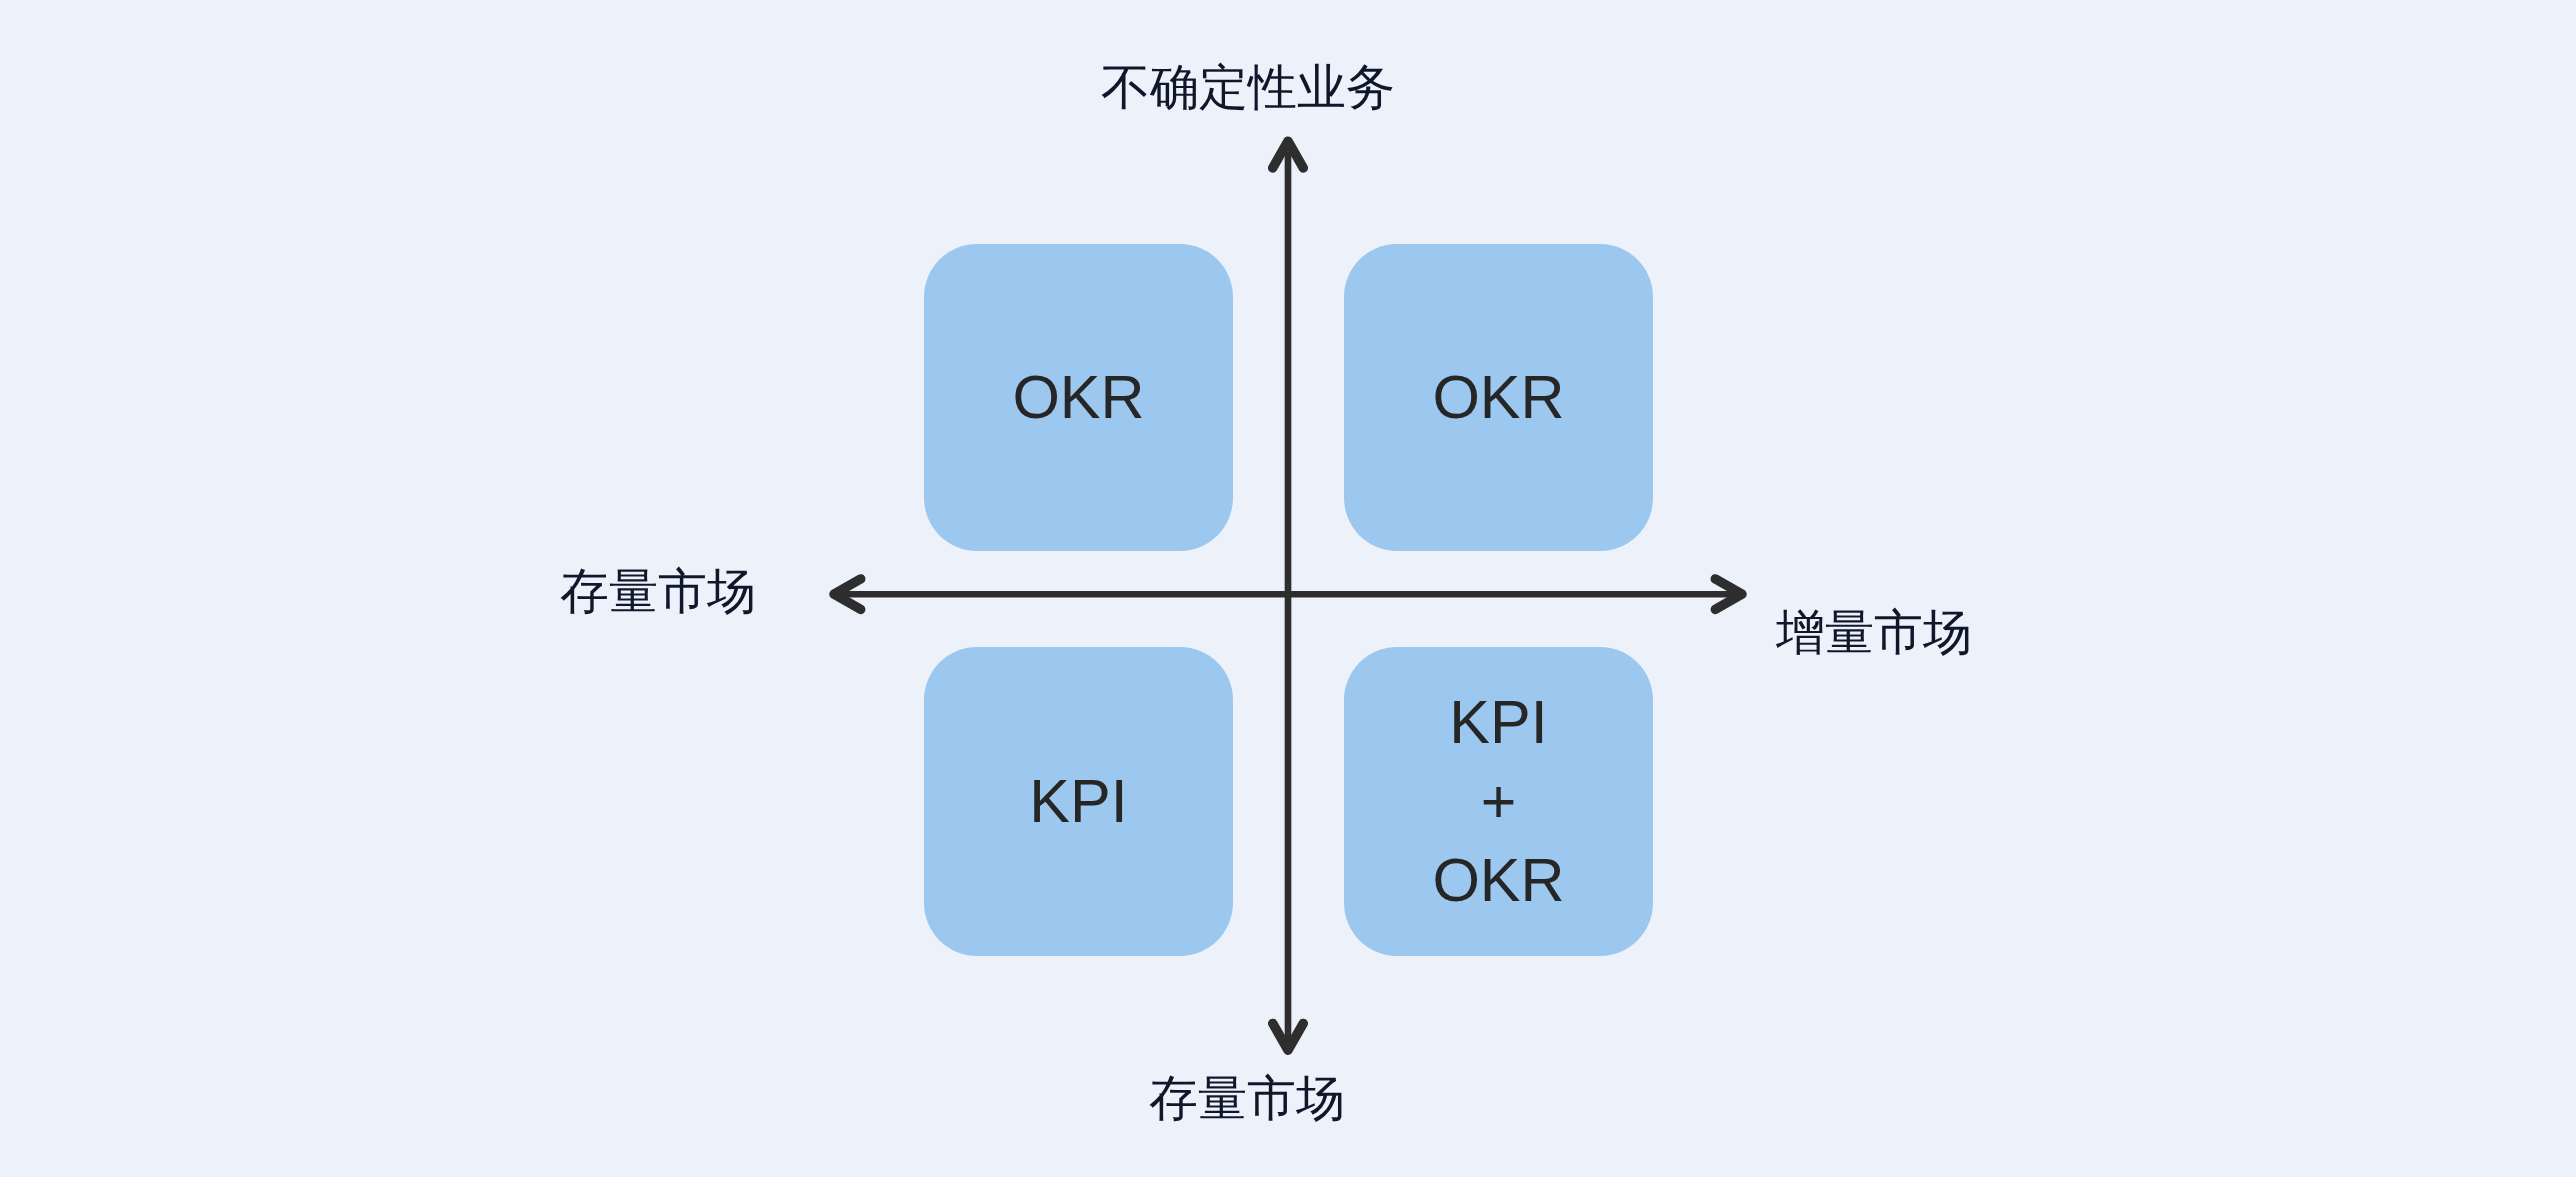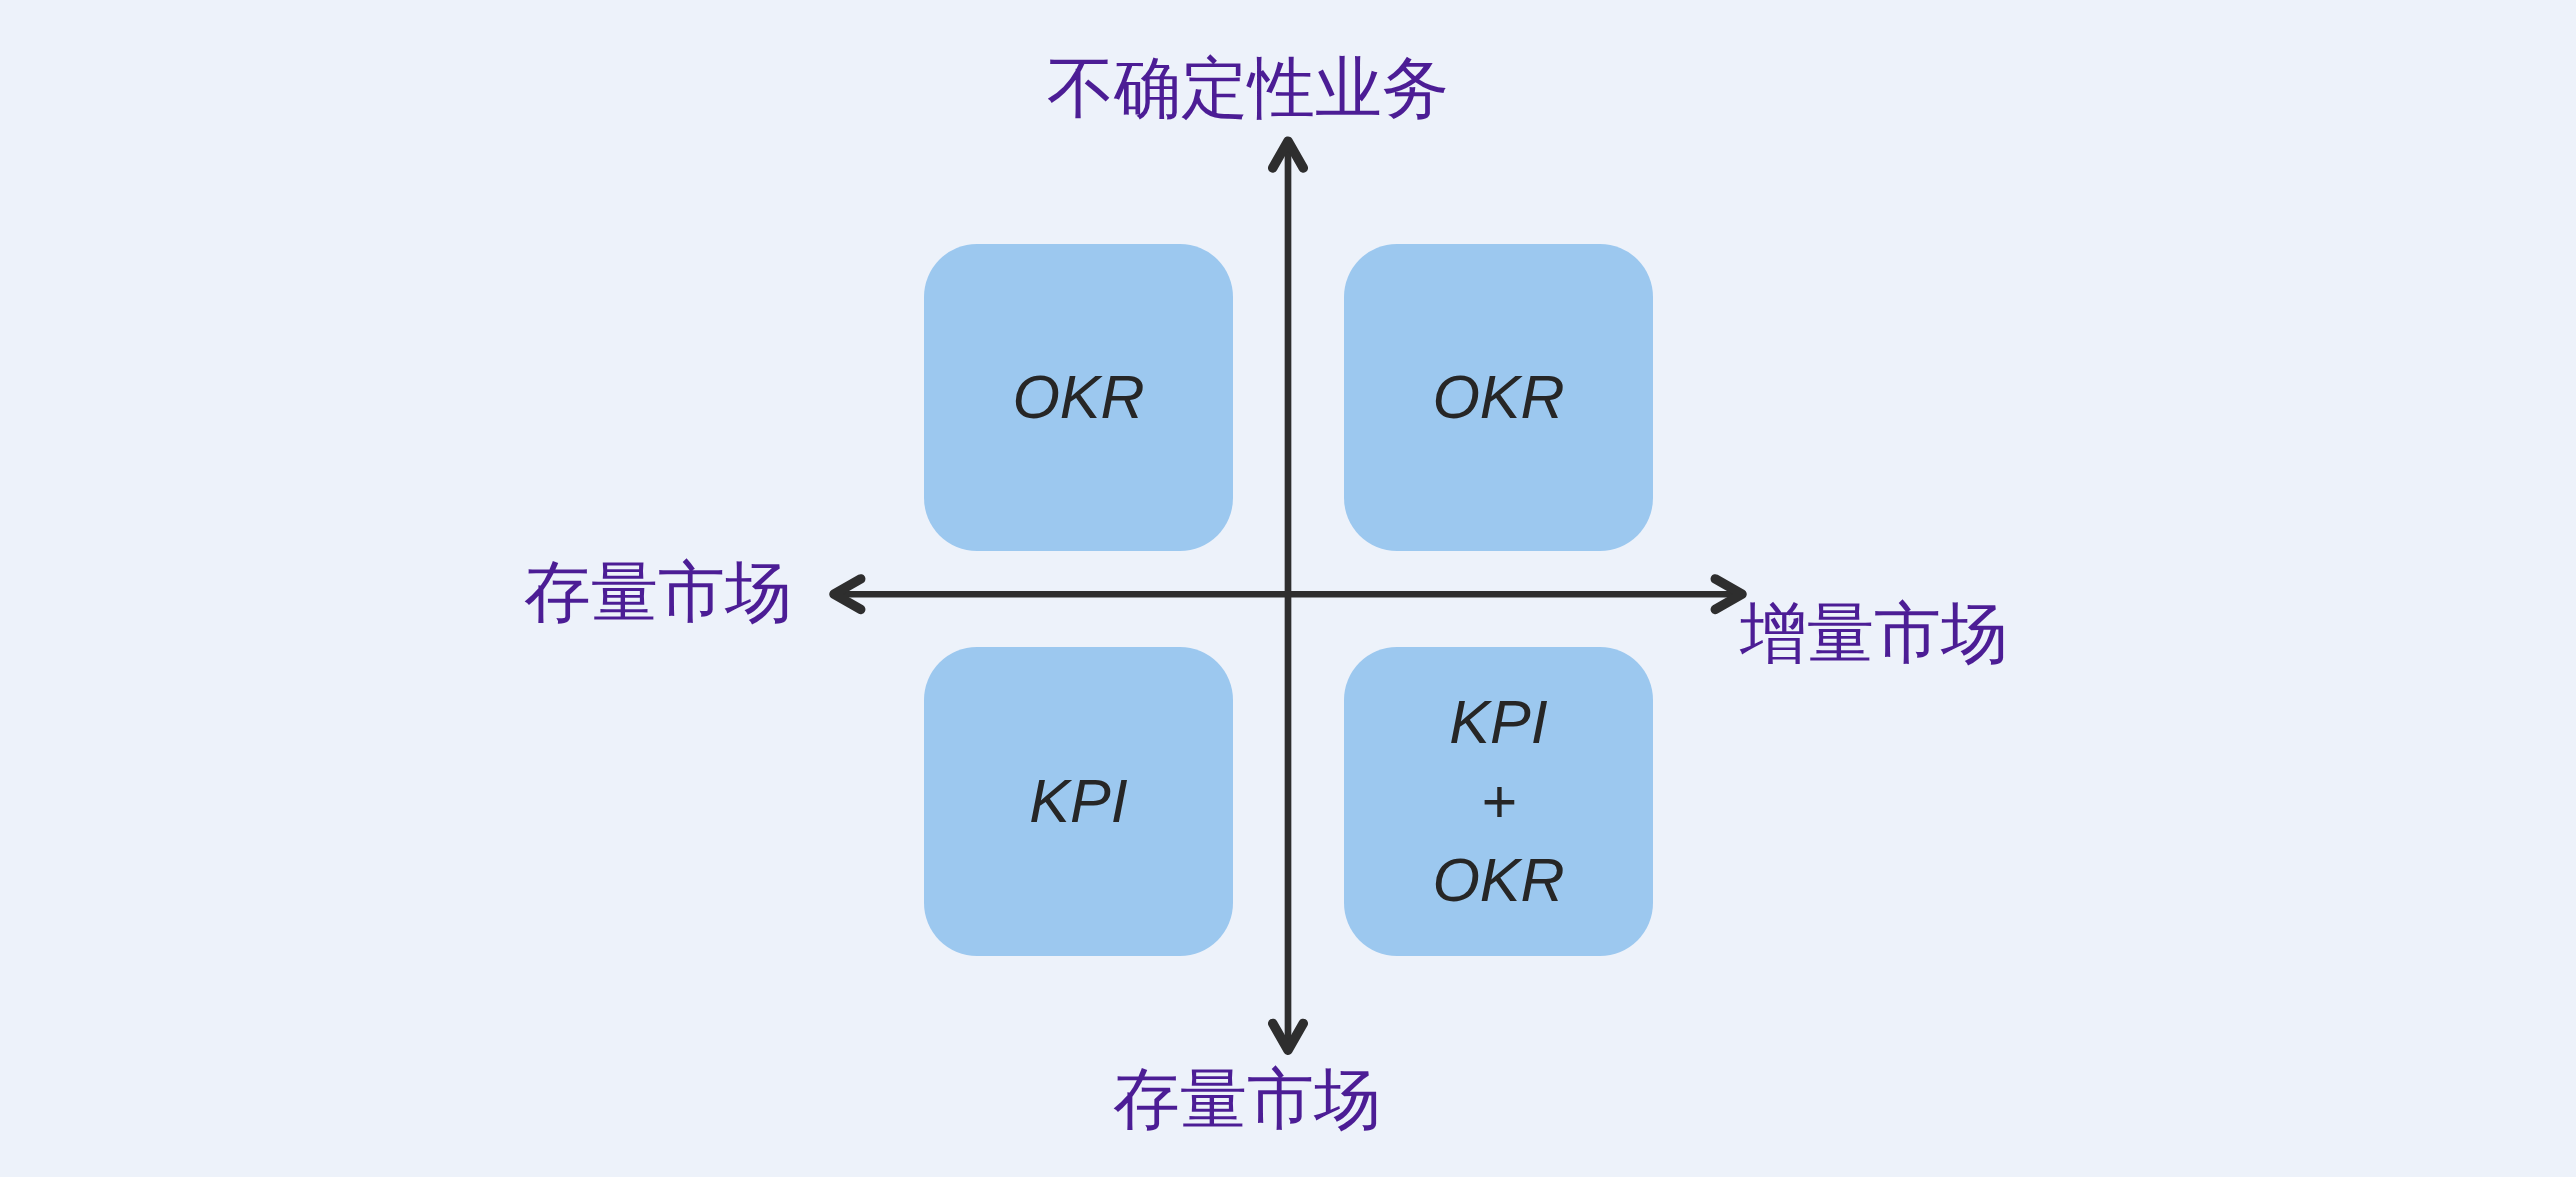--- a/index.html
+++ b/index.html
@@ -31,24 +31,24 @@
   svg.axes .head {
     stroke: #2e2e2e;
     stroke-width: 10;
     fill: none;
     stroke-linecap: round;
     stroke-linejoin: round;
   }
   .axis-label {
     position: absolute;
     transform: translate(-50%, -50%);
-    font-size: 67px;
+    font-size: 49px;
     font-weight: 400;
     letter-spacing: 0px;
-    color: #4c1d95;
+    color: #0f172a;
     white-space: nowrap;
   }
   .axis-label.top    { left: 1248px; top: 88px;   }
   .axis-label.bottom { left: 1247px; top: 1099px; }
   .axis-label.left   { left: 658px;  top: 592px;  }
   .axis-label.right  { left: 1874px; top: 594px; margin-top: 39px;  }
   .quad {
     position: absolute;
     width: 309px;
     border-radius: 53px;
@@ -59,21 +59,21 @@
     justify-content: center;
     text-align: center;
     font-size: 61px;
     line-height: 1.3;
     color: #262626;
   }
   .quad.tl { left: 924px;  top: 244px; height: 307px; }
   .quad.tr { left: 1344px; top: 244px; height: 307px; }
   .quad.bl { left: 924px;  top: 647px; height: 309px; }
   .quad.br { left: 1344px; top: 647px; height: 309px; }
-  .quad span { display: block; font-style: italic; }
+  .quad span { display: block; }
 </style>
 </head>
 <body>
 
 <div class="canvas">
 
   <svg class="axes" viewBox="0 0 2700 1234" aria-hidden="true">
     <line class="shaft" x1="1350" y1="154" x2="1350" y2="1095"></line>
     <line class="shaft" x1="878" y1="623" x2="1822" y2="623"></line>
     <polyline class="head" points="1334,176 1350,148 1366,176"></polyline>

